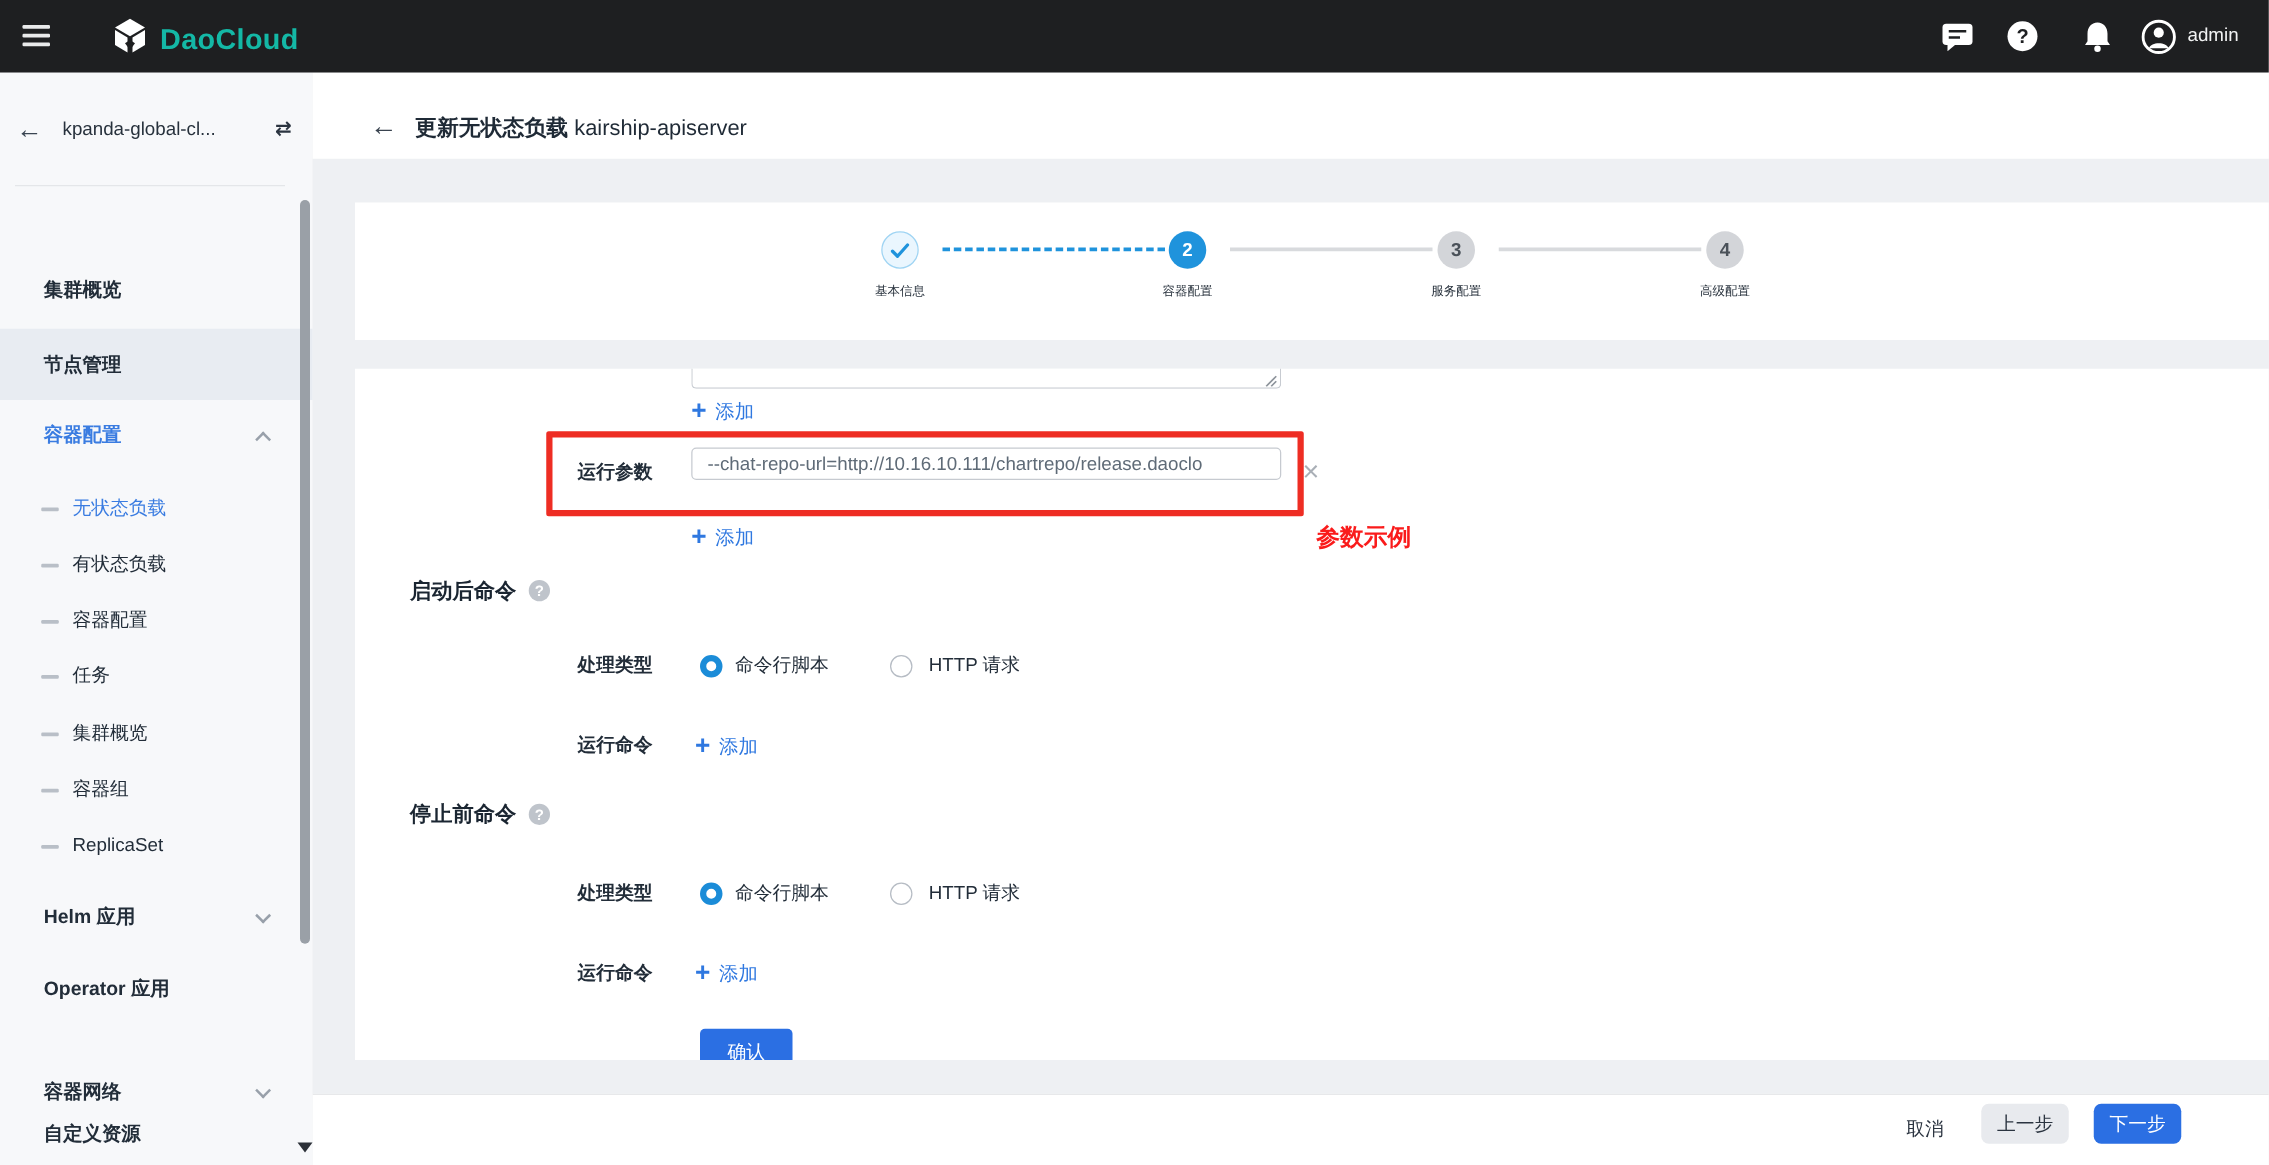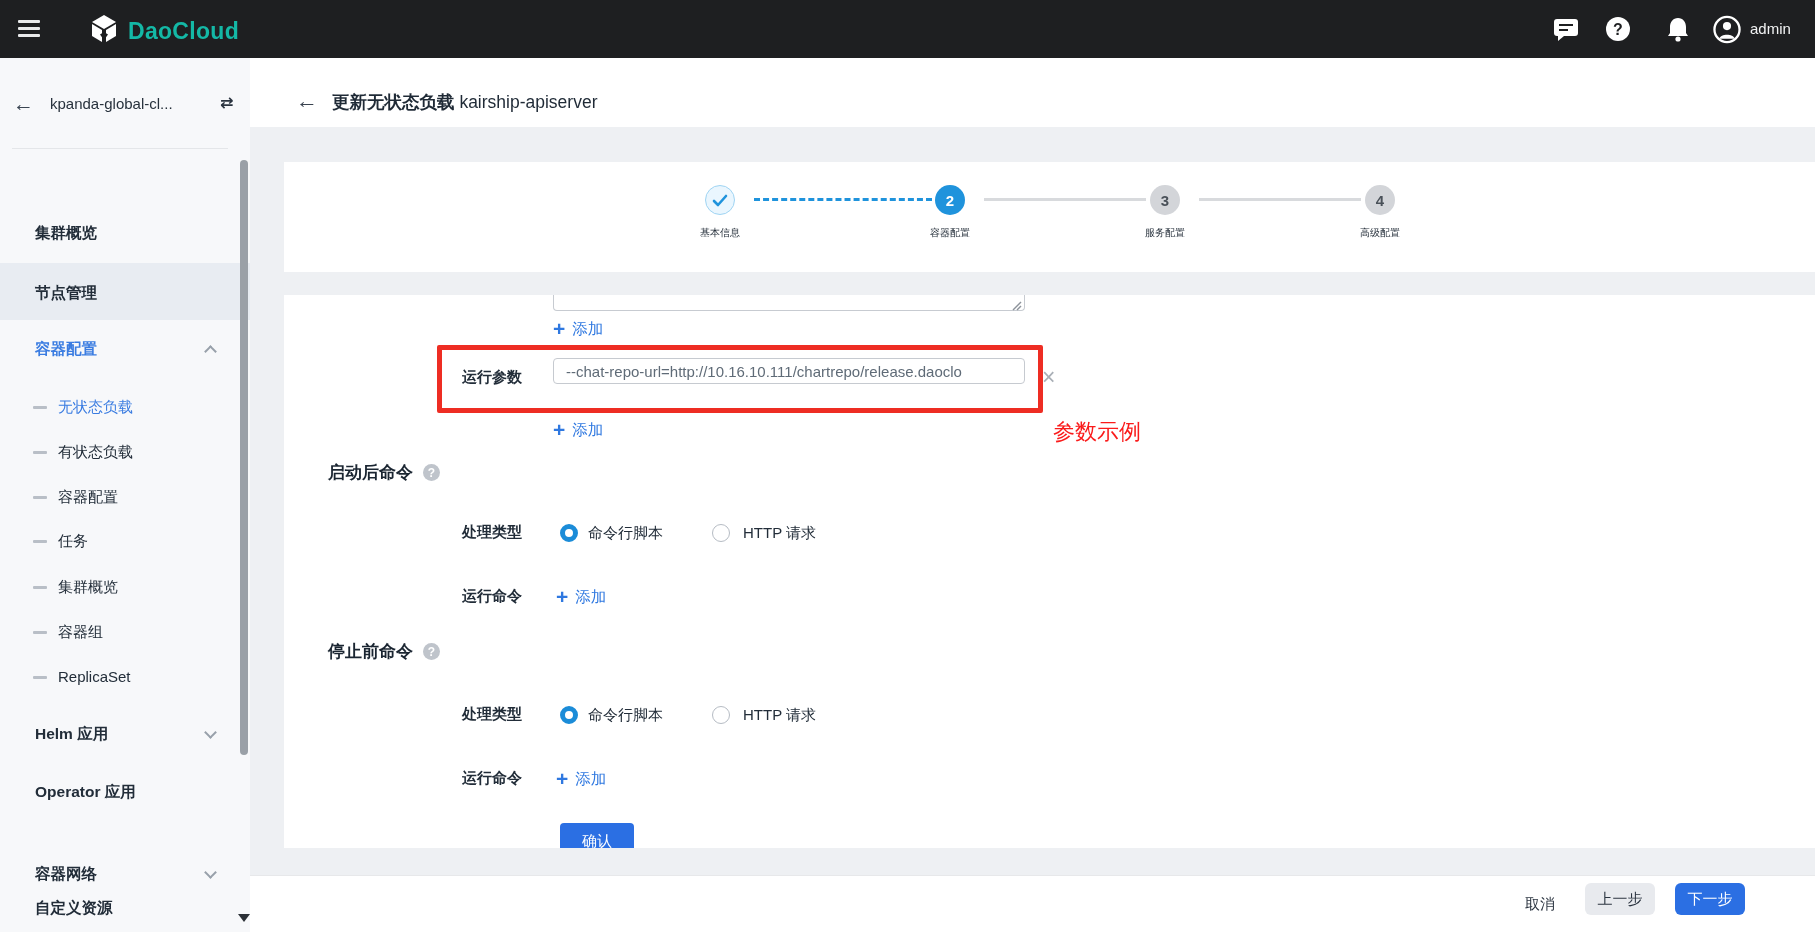--- a/index.html
+++ b/index.html
@@ -55,21 +55,21 @@
   
   .ta-remnant { position:absolute; left:269px; top:-6px; width:472px; height:22px; border:1px solid #c7cbd1; border-top:none; border-radius:0 0 4px 4px; background:#fff; }
   .ta-handle { position:absolute; right:2px; bottom:2px; width:11px; height:11px; }
   .addlink { position:absolute; height:22px; display:flex; align-items:center; gap:7px; color:#2f78e0; cursor:pointer; }
   .addlink .plus { font-size:21px; font-weight:600; line-height:20px; }
   .addlink .txt { font-size:15.5px; }
   .red-rect { position:absolute; left:153px; top:50px; width:606px; height:68px; border:5px solid #ee2d23; border-radius:2px; z-index:5; pointer-events:none; }
   .flabel { position:absolute; width:70px; text-align:center; font-size:15px; font-weight:600; color:#222d39; }
   .arg-input { position:absolute; left:269px; top:63px; width:472px; height:26px; border:1px solid #c6cad0; border-radius:4px; padding:0 12px; font-size:15px; color:#5f6b77; font-family:"Liberation Sans","DejaVu Sans",sans-serif; background:#fff; }
   .close-x { position:absolute; left:758px; top:70px; font-size:23px; color:#a9afb6; line-height:24px; cursor:pointer; }
-  .annotation { position:absolute; left:769px; top:122px; font-size:22px; color:#fa1b1b; font-weight:400; }
+  .annotation { position:absolute; left:769px; top:122px; font-size:19px; color:#fa1b1b; font-weight:700; }
   .sec-title { position:absolute; left:44px; font-size:17px; font-weight:bold; color:#1a2531; display:flex; align-items:center; gap:10px; }
   .qicon { width:17px; height:17px; border-radius:50%; background:#bfc4cb; color:#fff; font-size:12px; font-weight:bold; display:inline-flex; align-items:center; justify-content:center; }
   .radio { position:absolute; width:18px; height:18px; border-radius:50%; background:#fff; cursor:pointer; }
   .radio.sel { border:5.5px solid #1b8cd8; }
   .radio.un { border:1.5px solid #b6bcc4; }
   .ropt { position:absolute; font-size:15px; color:#222d39; height:20px; line-height:20px; }
   .confirm-btn { position:absolute; left:276px; top:528px; width:74px; height:36px; background:#2b6fe3; color:#fff; font-size:15px; border:none; border-radius:4px; cursor:pointer;text-align:center; }
 
   
   .footer { position:absolute; left:250px; top:875px; width:1565px; height:57px; background:#fff; border-top:1px solid #e7e8ea; }

